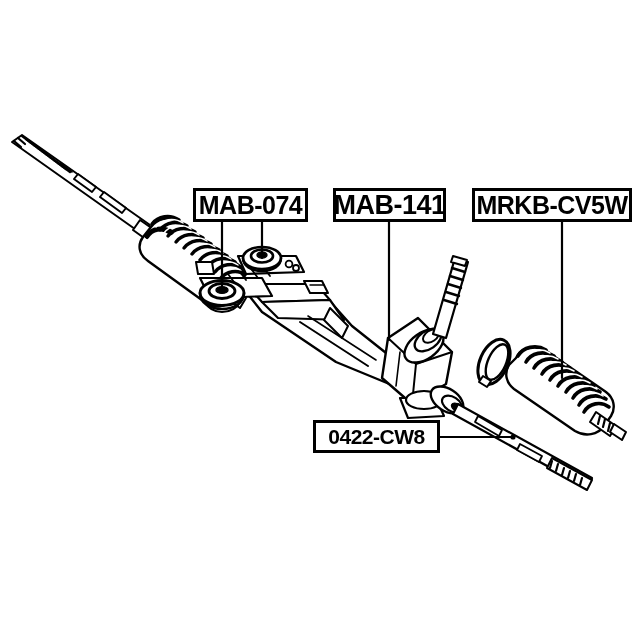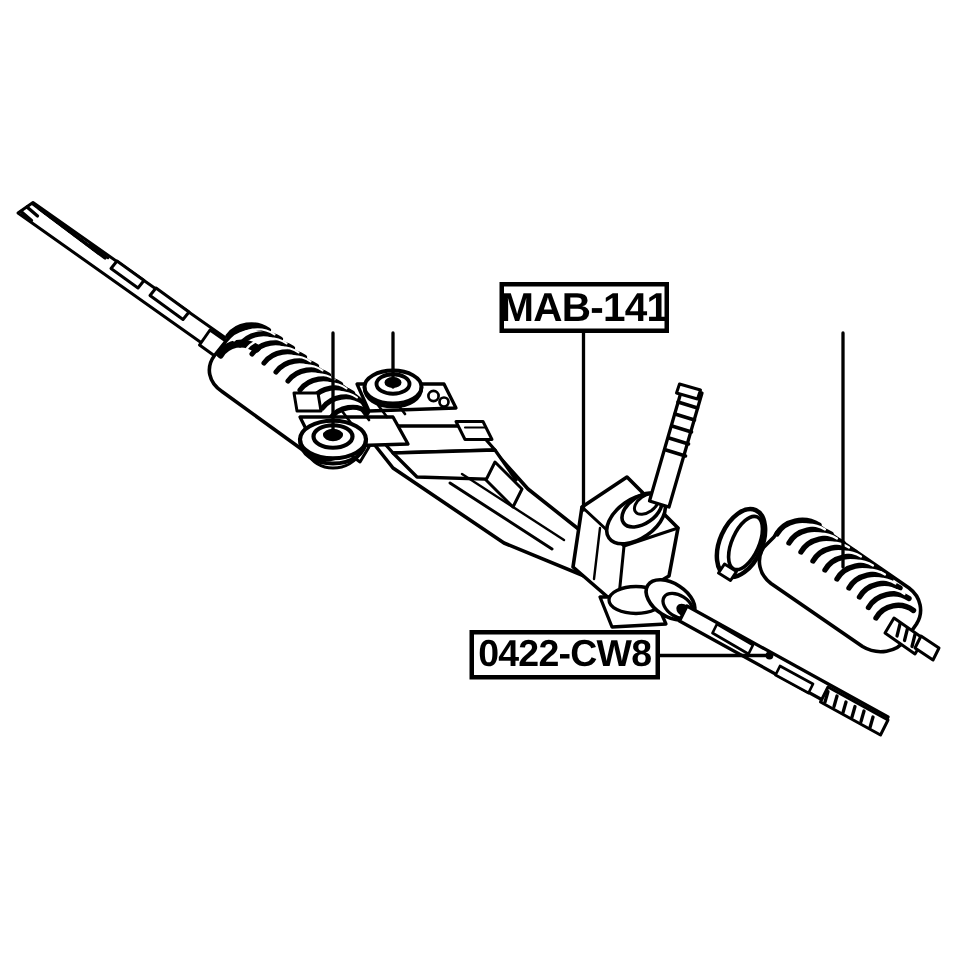--- a/index.html
+++ b/index.html
@@ -295,23 +295,29 @@
         <line x1="222" y1="222" x2="222" y2="292"></line>
         <line x1="262" y1="222" x2="262" y2="258"></line>
         <line x1="389" y1="222" x2="389" y2="340"></line>
         <line x1="562" y1="222" x2="562" y2="378"></line>
         <line x1="440" y1="437" x2="513" y2="437"></line>
       </g>
 
     </g>
   </svg>
 
+  <div class="callout-box" style="left:193px; top:188px; width:115px; height:34px; font-size:25px;">
+    <span class="callout-label">MAB-074</span>
+  </div>
 
   <div class="callout-box" style="left:333px; top:188px; width:113px; height:34px; font-size:27px;">
     <span class="callout-label">MAB-141</span>
   </div>
 
-
-  <div class="callout-box" style="left:313px; top:420px; width:127px; height:33px; font-size:25px;">
+  <div class="callout-box" style="left:472px; top:188px; width:160px; height:34px; font-size:25px;">
+    <span class="callout-label">MRKB-CV5W</span>
+  </div>
+
+  <div class="callout-box" style="left:313px; top:420px; width:127px; height:33px; font-size:21px;">
     <span class="callout-label">0422-CW8</span>
   </div>
 
 </div>
 
 </body></html>

